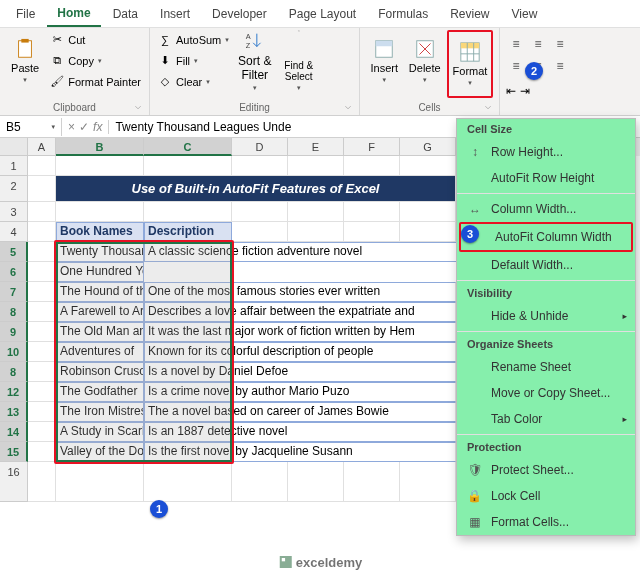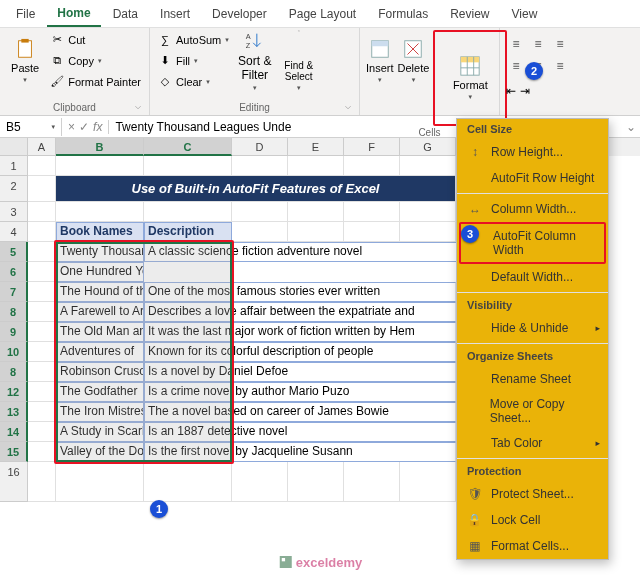--- a/index.html
+++ b/index.html
@@ -15,21 +15,21 @@
   .group-label { text-align: center; font-size: 10px; color: #666; padding: 1px 0 2px; position: relative; }
   .group-label::after { content: '⌵'; position: absolute; right: 2px; font-size: 8px; color: #888; }
   
   .bigbtn { display: flex; flex-direction: column; align-items: center; justify-content: center; width: 40px; height: 62px; cursor: pointer; font-size: 11px; gap: 2px; }
   .bigbtn svg, .bigbtn .ic { width: 22px; height: 22px; }
   .drop { font-size: 7px; color: #555; }
   .vstack { display: flex; flex-direction: column; gap: 2px; }
   .smallrow { display: flex; align-items: center; gap: 4px; font-size: 11px; height: 19px; cursor: pointer; padding: 0 2px; white-space: nowrap; }
   .smallrow .ic { width:14px; height:14px; display:inline-flex; align-items:center; justify-content:center; }
   
-  .format-highlight { border: 2px solid #e81123; border-radius: 2px; padding: 15px; }
+  .format-highlight { border: 2px solid #e81123; border-radius: 2px; padding: 1px; }
   
   .align-grid { display: grid; grid-template-columns: repeat(3, 20px); grid-template-rows: repeat(2, 20px); gap: 2px; padding-top: 4px; }
   .align-grid div { border: 1px solid transparent; display:flex; align-items:center; justify-content:center; color:#555; font-size:12px;}
   .indent-row { display:flex; gap:4px; padding-top:4px;}
   
   .formula-row { display: flex; align-items: center; height: 22px; border-bottom: 1px solid #d0d0d0; }
   .namebox { width: 62px; border-right: 1px solid #d0d0d0; padding: 2px 6px; font-size: 12px; display:flex; align-items:center; justify-content:space-between;}
   .fx-btns { display: flex; align-items: center; gap: 4px; padding: 0 6px; border-right: 1px solid #d0d0d0; color:#888;}
   .formula-input { flex: 1; padding: 2px 6px; font-size: 12px; }
   
@@ -47,30 +47,30 @@
   .cells { position: relative; }
   .row { display: flex; height: 20px; }
   .cell { border-right: 1px solid #e0e0e0; border-bottom: 1px solid #e0e0e0; font-size: 12px; padding: 1px 3px; overflow: hidden; white-space: nowrap; background:#fff;}
   
   .title-cell { background: #1f3864; color: #fff; font-weight: 700; text-align: center; font-style: italic; font-size: 13px; display:flex; align-items:center; justify-content:center;}
   .hdr-cell { background: #d9e1f2; color: #1f3864; font-weight: 700; border: 1px solid #8ea9db !important;}
   .data-cell { border: 1px solid #8ea9db !important; }
   .sel-overlay { position:absolute; border:2px solid #217346; pointer-events:none; background: rgba(180,180,180,0.25);}
   .red-box { border:2.5px solid #e81123; border-radius:2px; }
   
-  .dropdown { position: absolute; background: #eab308; border: 1px solid #bbb; box-shadow: 2px 4px 10px rgba(0,0,0,0.25); width: 153px; font-size: 12px; z-index: 100; }
+  .dropdown { position: absolute; background: #86efac; border: 1px solid #bbb; box-shadow: 2px 4px 10px rgba(0,0,0,0.25); width: 180px; font-size: 12px; z-index: 100; }
   .dd-section { padding: 4px 10px; font-weight: 700; color: #444; font-size: 11px; }
   .dd-item { display: flex; align-items: center; gap: 8px; padding: 5px 8px 5px 10px; cursor: pointer; color:#333; }
   .dd-item .ic { width: 16px; height:16px; display:flex; align-items:center; justify-content:center; color:#555;}
   .dd-sep { height:1px; background:#e0e0e0; margin:2px 0;}
   .dd-item.hl { border: 2.5px solid #e81123; border-radius: 2px; margin: 0 2px; }
   
   .badge { position: absolute; width: 18px; height: 18px; border-radius: 50%; background: #1a4fd6; color: #fff; font-size: 11px; font-weight: 700; display: flex; align-items: center; justify-content: center; box-shadow: 0 1px 2px rgba(0,0,0,0.4); z-index: 200; }
   
-  .watermark { position:absolute; bottom:6px; left:50%; transform:translateX(-50%); display:flex; align-items:center; gap:2px; opacity:0.55; font-size:13px; color:#be185d; font-weight:600; }
+  .watermark { position:absolute; bottom:6px; left:50%; transform:translateX(-50%); display:flex; align-items:center; gap:2px; opacity:0.55; font-size:13px; color:#000000; font-weight:600; }
 </style>
 </head>
 <body>
 
 <div class="tabbar">
   <div class="tab">File</div>
   <div class="tab active">Home</div>
   <div class="tab">Data</div>
   <div class="tab">Insert</div>
   <div class="tab">Developer</div>

